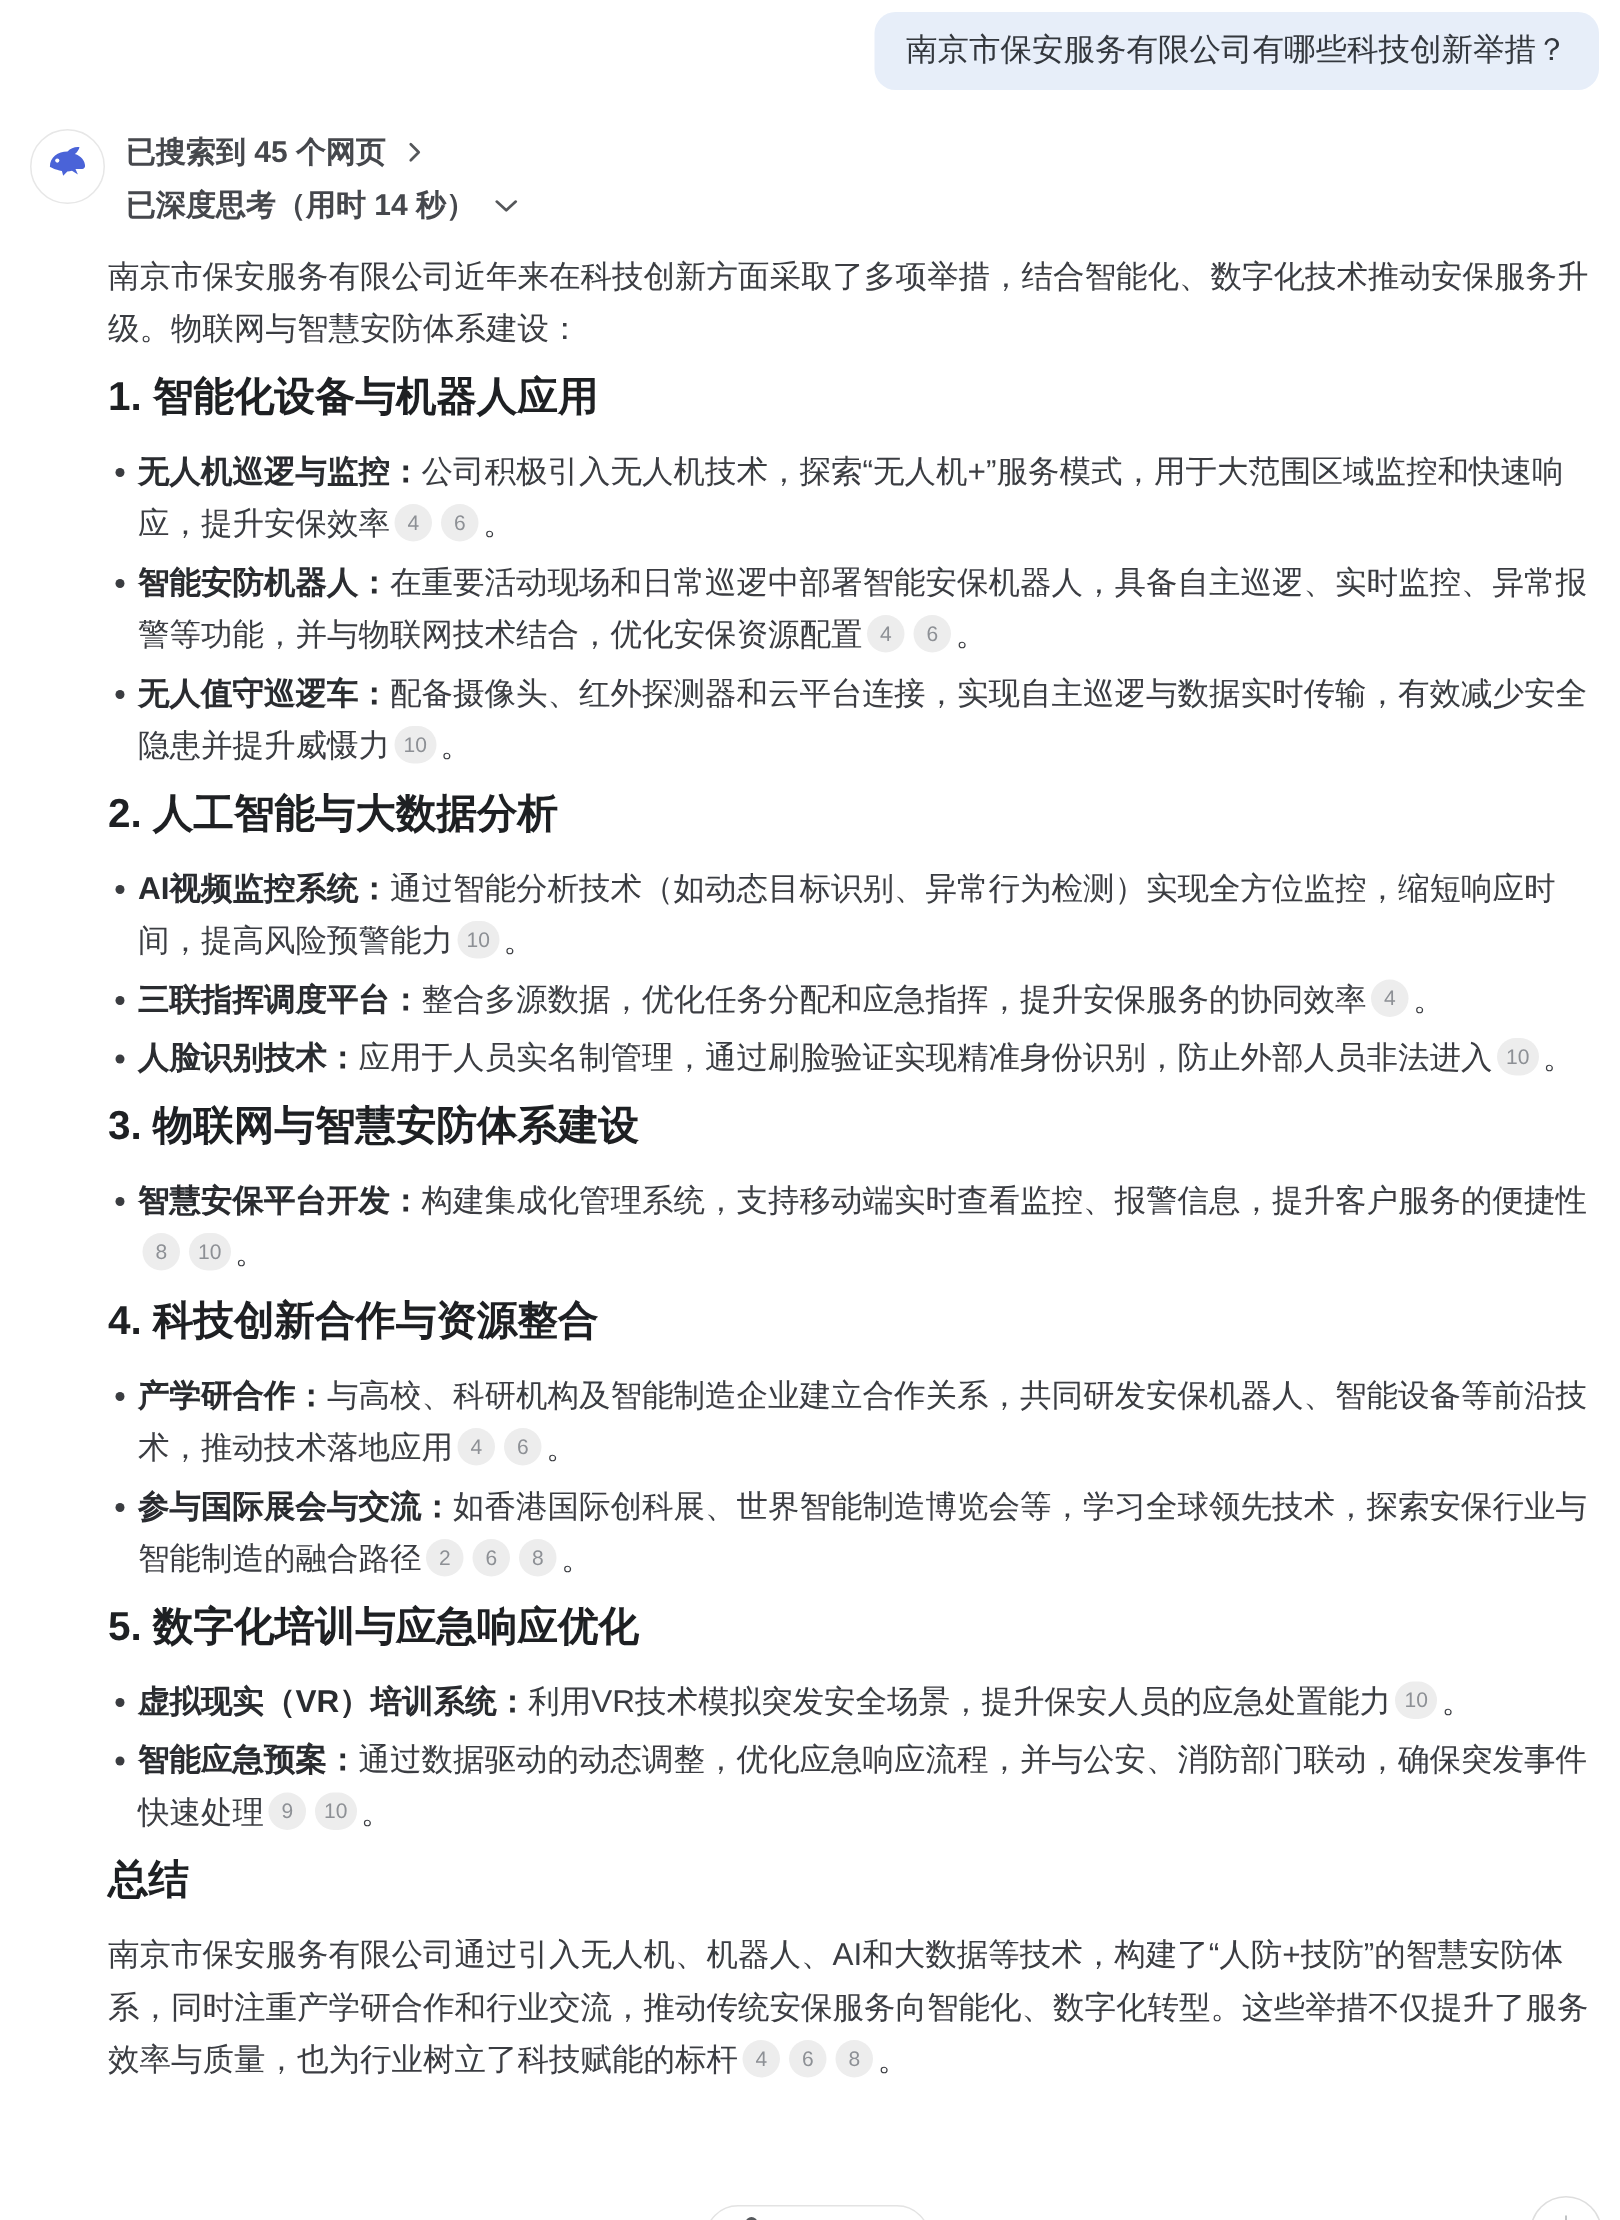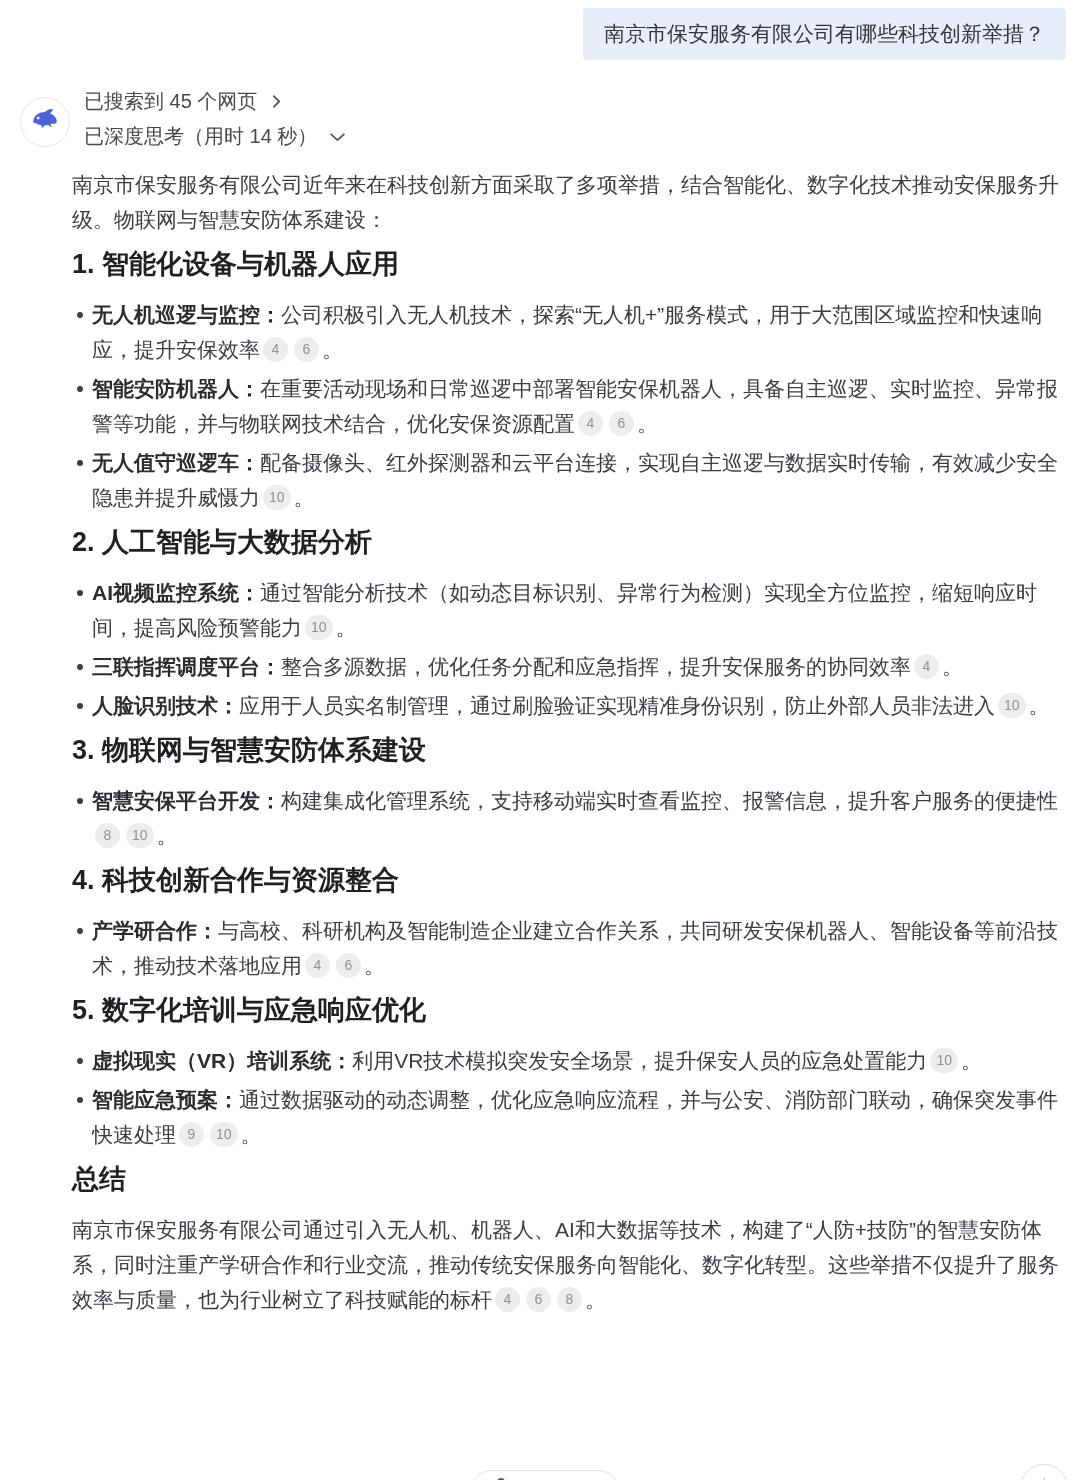--- a/index.html
+++ b/index.html
@@ -7,28 +7,28 @@
   body {
     background: #ffffff;
     font-family: "Liberation Sans", "DejaVu Sans", sans-serif;
     color: #3b3d42;
     overflow: hidden;
     position: relative;
   }
   .user-row { display: flex; justify-content: flex-end; padding: 8px 14px 0 0; }
   .user-bubble {
     background: #e7eef9;
-    border-radius: 4px;
+    border-radius: 14px;
     padding: 13px 21px;
     font-size: 21px;
     color: #33373d;
     line-height: 1.25;
     max-width: 760px;
   }
-  .assistant-header { display: flex; align-items: center; margin: 26px 0 0 20px; }
+  .assistant-header { display: flex; align-items: flex-start; margin: 26px 0 0 20px; font-weight: bold; }
   .avatar {
     width: 50px; height: 50px; border-radius: 50%;
     border: 1px solid #e7e7e7; background: #fff;
     display: flex; align-items: center; justify-content: center;
     flex: none;
   }
   .meta { margin-left: 14px; padding-top: 1px; }
   .meta-row {
     display: flex; align-items: center;
     font-size: 20px; color: #46484d;
@@ -153,20 +153,24 @@
       <div class="section-heading">3. 物联网与智慧安防体系建设</div>
       <div class="bullet">
         <span class="marker"></span>
         <div class="bullet-body"><span class="bullet-label">智慧安保平台开发：</span>构建集成化管理系统，支持移动端实时查看监控、报警信息，提升客户服务的便捷性<span class="badge">8</span><span class="badge">10</span>。</div>
       </div>
       <div class="section-heading">4. 科技创新合作与资源整合</div>
       <div class="bullet">
         <span class="marker"></span>
         <div class="bullet-body"><span class="bullet-label">产学研合作：</span>与高校、科研机构及智能制造企业建立合作关系，共同研发安保机器人、智能设备等前沿技术，推动技术落地应用<span class="badge">4</span><span class="badge">6</span>。</div>
       </div>
+      <div class="bullet">
+        <span class="marker"></span>
+        <div class="bullet-body"><span class="bullet-label">参与国际展会与交流：</span>如香港国际创科展、世界智能制造博览会等，学习全球领先技术，探索安保行业与智能制造的融合路径<span class="badge">2</span><span class="badge">6</span><span class="badge">8</span>。</div>
+      </div>
       <div class="section-heading">5. 数字化培训与应急响应优化</div>
       <div class="bullet">
         <span class="marker"></span>
         <div class="bullet-body"><span class="bullet-label">虚拟现实（VR）培训系统：</span>利用VR技术模拟突发安全场景，提升保安人员的应急处置能力<span class="badge">10</span>。</div>
       </div>
       <div class="bullet">
         <span class="marker"></span>
         <div class="bullet-body"><span class="bullet-label">智能应急预案：</span>通过数据驱动的动态调整，优化应急响应流程，并与公安、消防部门联动，确保突发事件快速处理<span class="badge">9</span><span class="badge">10</span>。</div>
       </div>
     </div>

